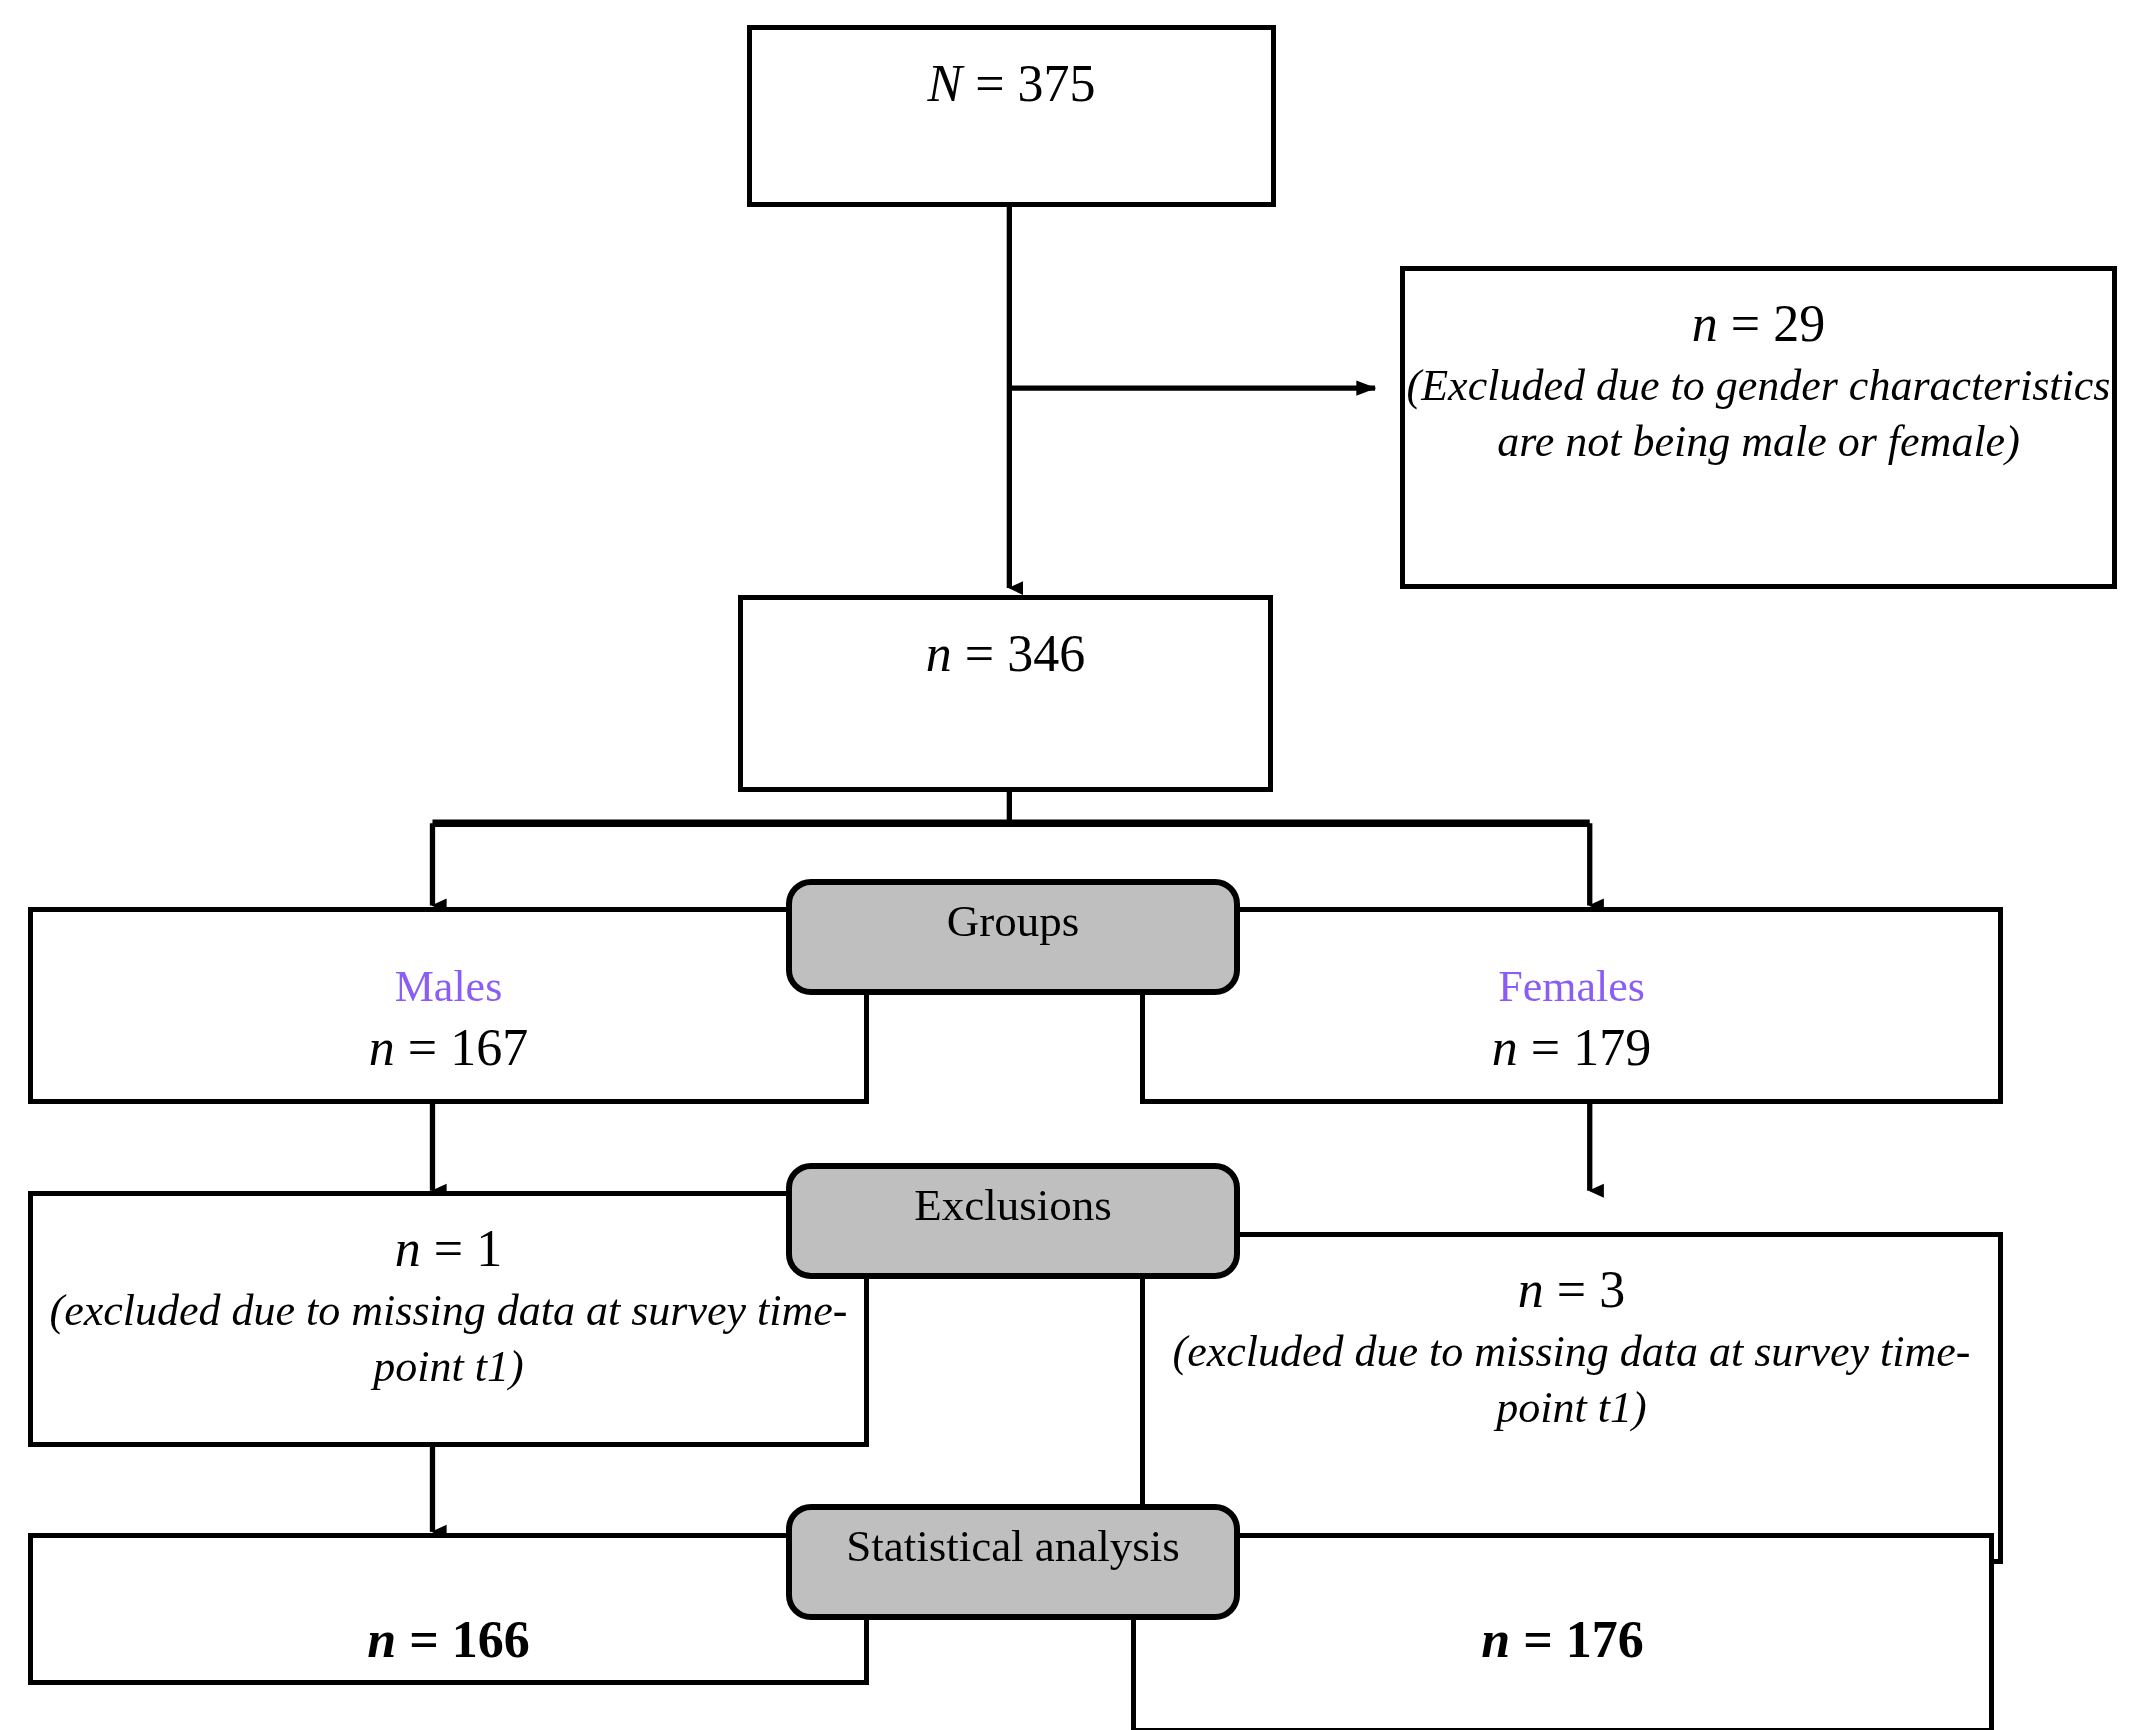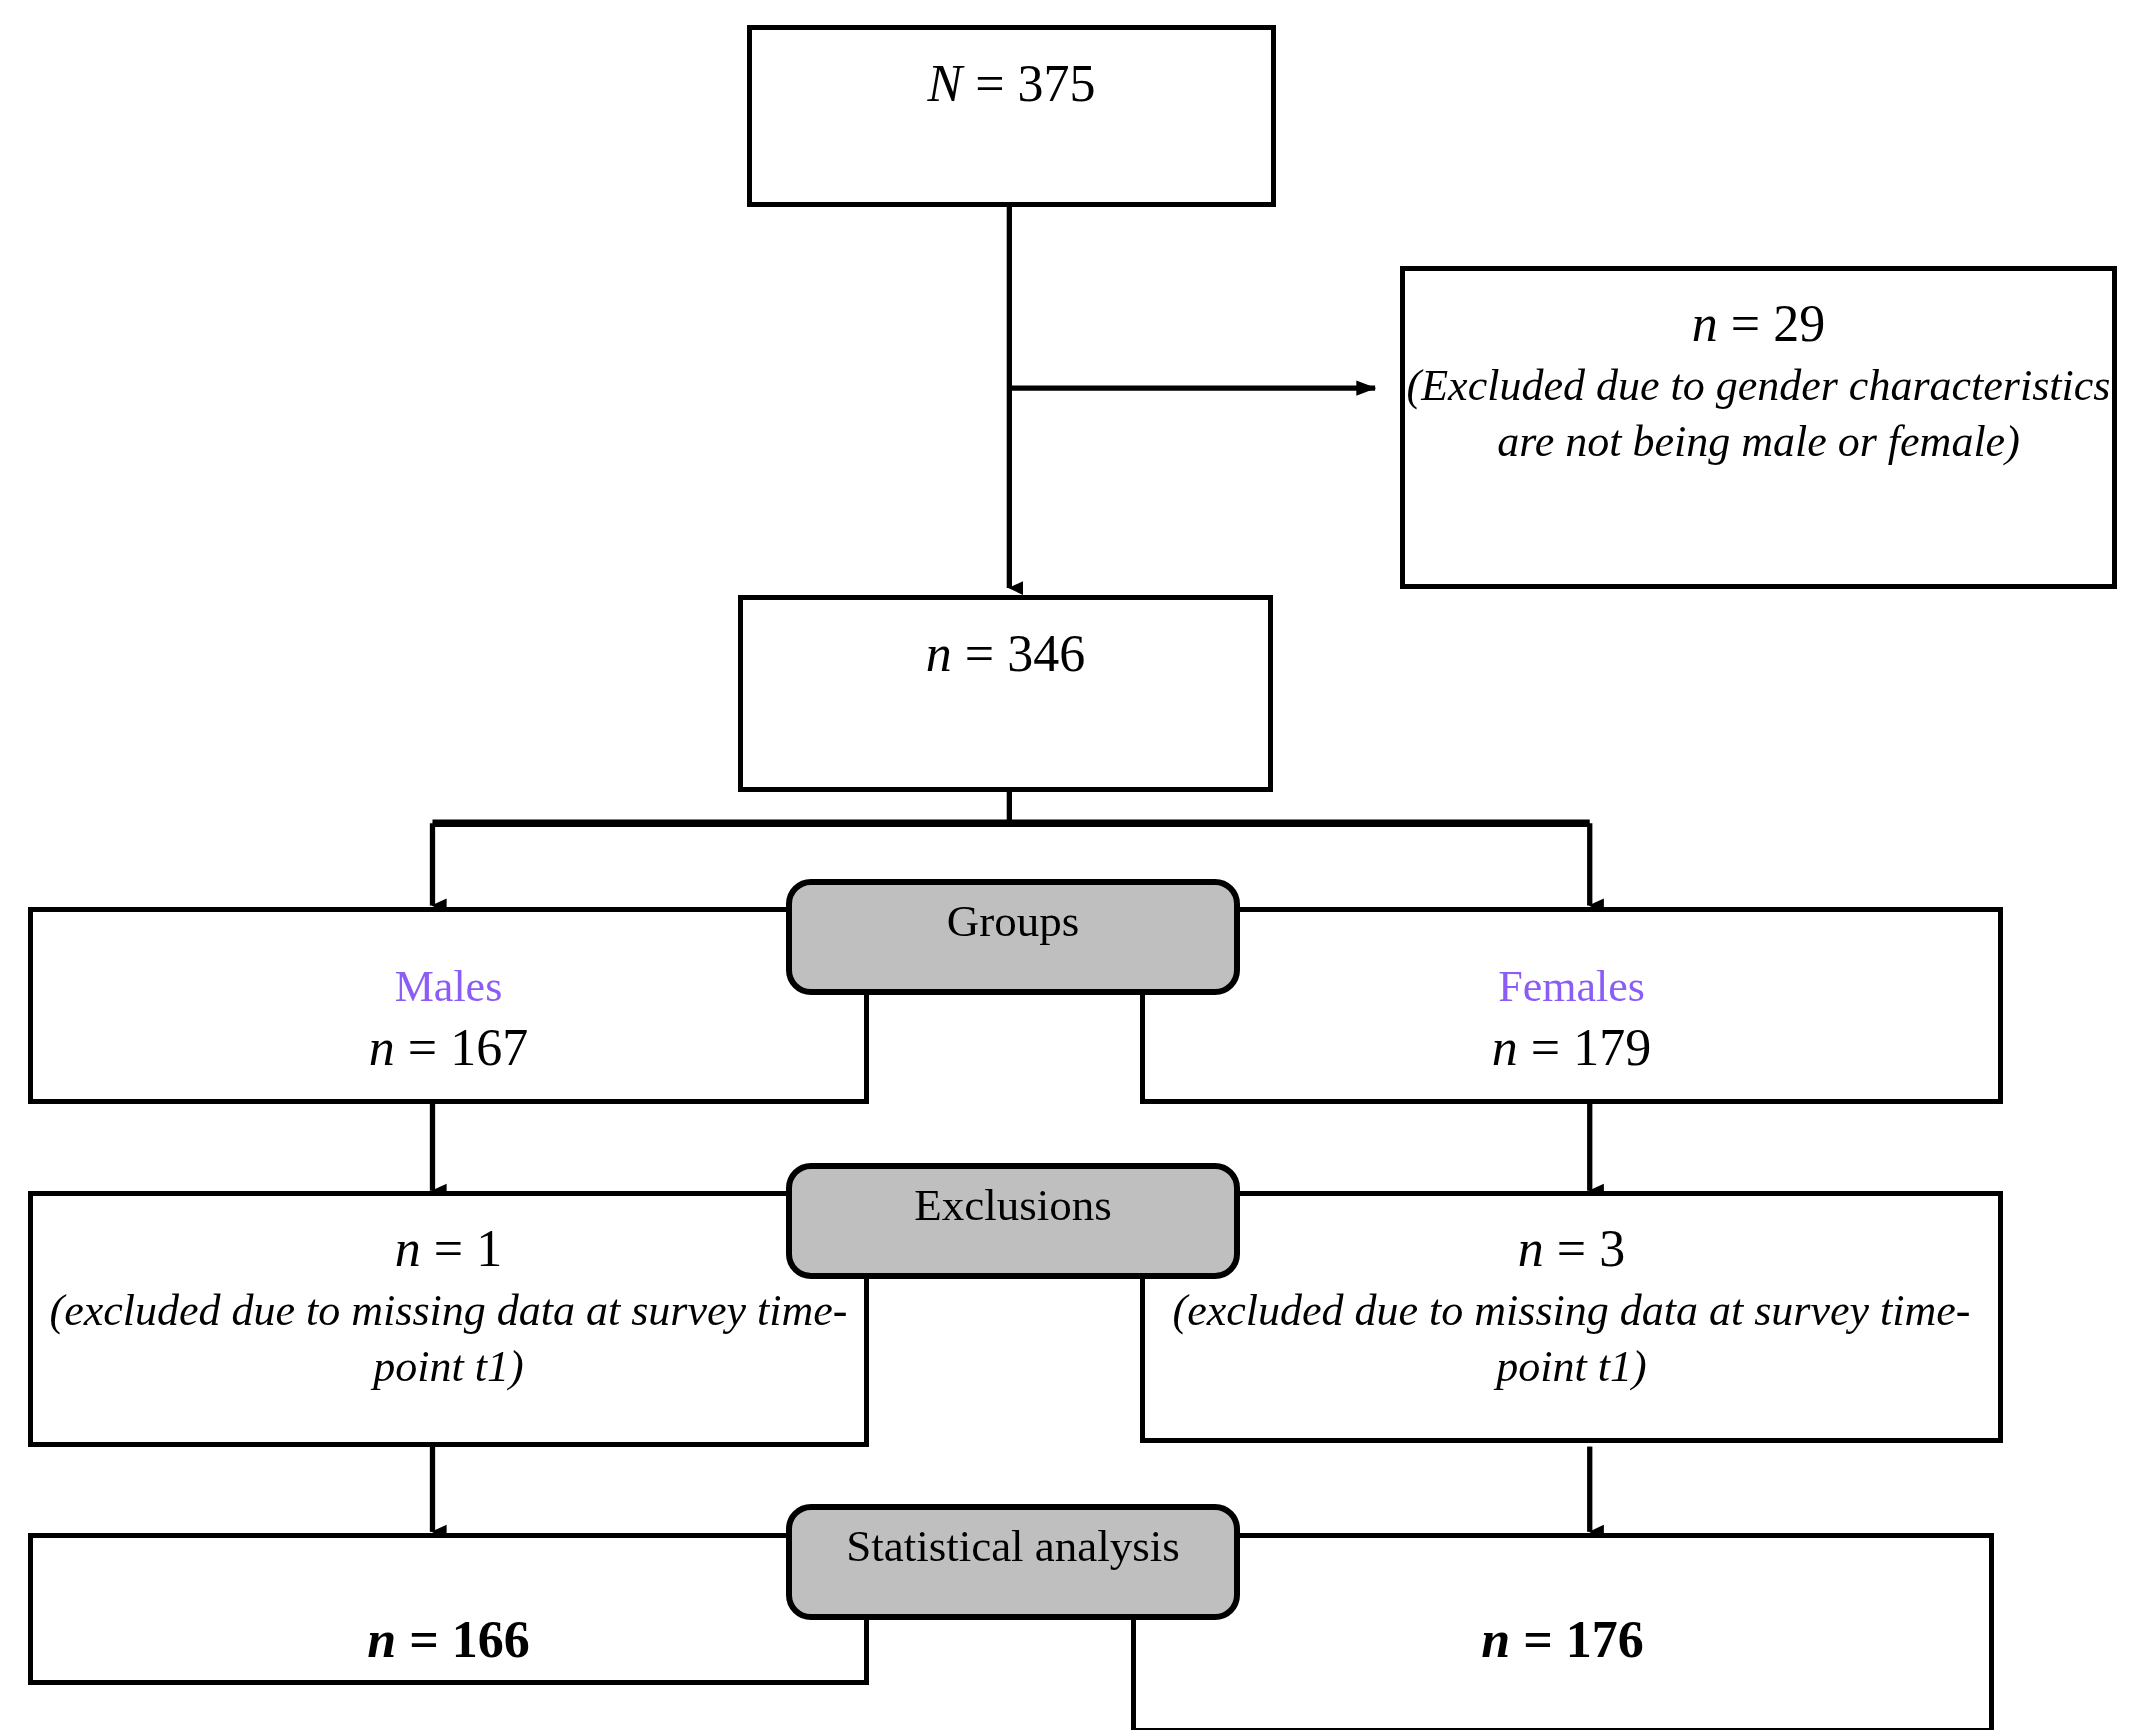--- a/index.html
+++ b/index.html
@@ -142,21 +142,21 @@
     </div>
   </div>
 
   <div class="node-box" style="left:28px; top:1191px; width:841px; height:256px;">
     <div class="node-inner pad-top-2">
       <span class="t-n"><i>n</i> = 1</span>
       <span class="t-paren">(excluded due to missing data at survey time-point t1)</span>
     </div>
   </div>
 
-  <div class="node-box" style="left:1140px; top:1191px; width:863px; height:252px;">
+  <div class="node-box" style="left:1140px; top:1232px; width:863px; height:332px;">
     <div class="node-inner pad-top-2">
       <span class="t-n"><i>n</i> = 3</span>
       <span class="t-paren">(excluded due to missing data at survey time-point t1)</span>
     </div>
   </div>
 
   <div class="stage-chip" style="left:786px; top:1163px; width:454px; height:116px;">
     <div class="node-inner">
       <span class="chip-label">Exclusions</span>
     </div>

